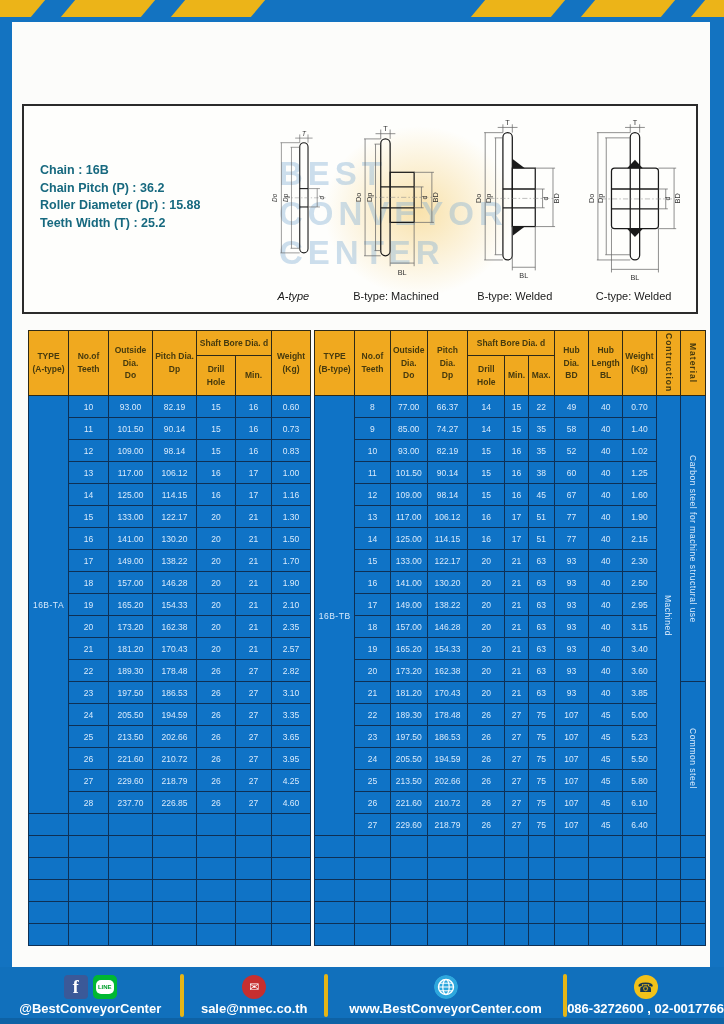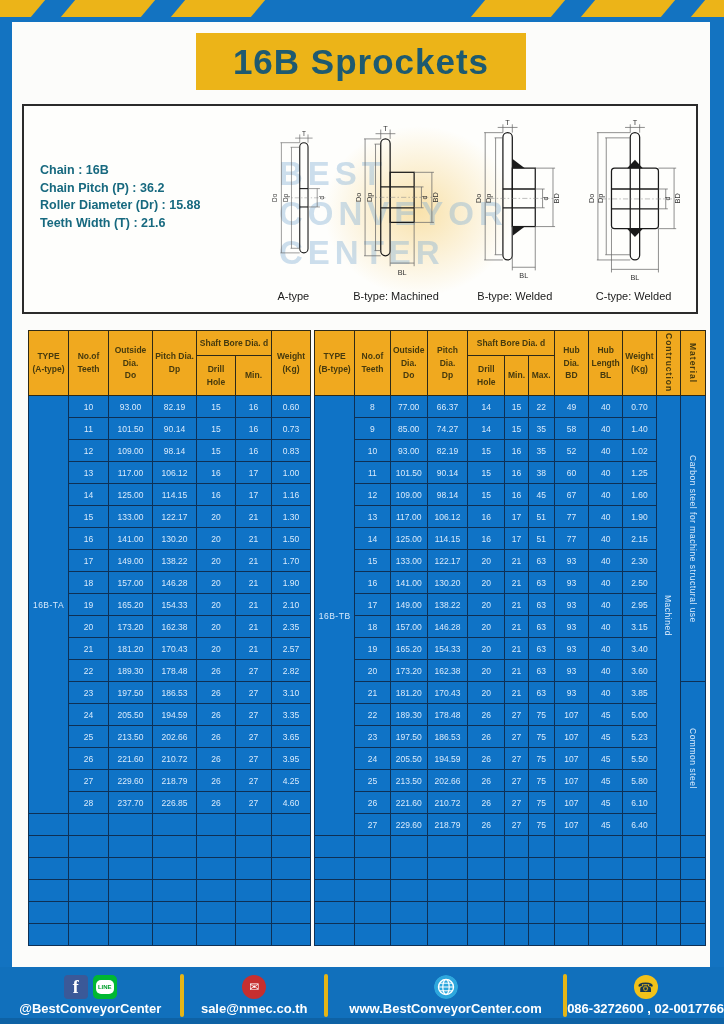--- a/index.html
+++ b/index.html
@@ -39,21 +39,21 @@
     letter-spacing:5px; line-height:1.2; text-transform:uppercase;
     pointer-events:none;
   }
   .spec-lines { position:absolute; left:16px; top:56px; z-index:2; }
   .spec-line { font-size:12.5px; font-weight:bold; color:#17697f; line-height:17.5px; white-space:nowrap; }
   .diagrams {
     position:absolute; left:228px; right:5px; top:6px; bottom:4px;
     display:flex; gap:4px; z-index:1;
   }
   .diagram { flex:1; display:flex; flex-direction:column; align-items:center; min-width:0; }
-  .diagram.narrow { flex:0.72; }
+  .diagram.narrow { flex:0.72;font-style:italic; }
   .diagram svg { width:100%; height:178px; }
   .diagram figcaption { font-size:11px; color:#1a1a1a; margin:0 0 3px 0; white-space:nowrap; }
   figure { margin:0; }
   .part { fill:none; stroke:#1a1a1a; stroke-width:1.2; }
   .dim  { stroke:#666; stroke-width:0.7; }
   .cl   { stroke:#888; stroke-width:0.5; stroke-dasharray:5 2 1.5 2; }
   .weld { fill:#1a1a1a; stroke:none; }
   .dimtext { font-size:7px; fill:#333; }
   
   .spec-table {
@@ -109,33 +109,30 @@
     <div class="stripe" style="left:-42px"></div>
     <div class="stripe" style="left:68px"></div>
     <div class="stripe" style="left:178px"></div>
     <div class="stripe" style="left:478px"></div>
     <div class="stripe" style="left:588px"></div>
     <div class="stripe" style="left:698px"></div>
   </div>
 
   <div class="content">
 
-    <div class="banner">
-      <span>16B Sprockets</span>
-    </div>
 
     <div class="spec-box">
       <div class="watermark-star"></div>
       <div class="watermark-text">Best Conveyor Center</div>
 
       <div class="spec-lines">
         <div class="spec-line">Chain : 16B</div>
         <div class="spec-line">Chain Pitch (P) : 36.2</div>
         <div class="spec-line">Roller Diameter (Dr) : 15.88</div>
-        <div class="spec-line">Teeth Width (T) : 21.6</div>
+        <div class="spec-line">Teeth Width (T) : 25.2</div>
       </div>
 
       <div class="diagrams">
 
         <figure class="diagram narrow">
           <svg viewBox="0 0 90 155">
             <line class="dim" x1="52" y1="14" x2="52" y2="5"></line>
               <line class="dim" x1="61" y1="14" x2="61" y2="5"></line>
             <line class="dim" x1="47" y1="9" x2="66" y2="9"></line>
             <text class="dimtext" x="56.5" y="6.5" text-anchor="middle">T</text>

